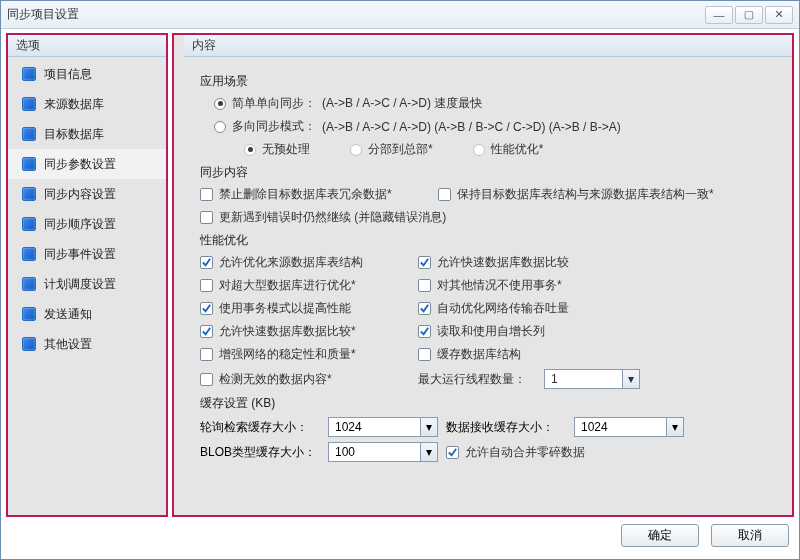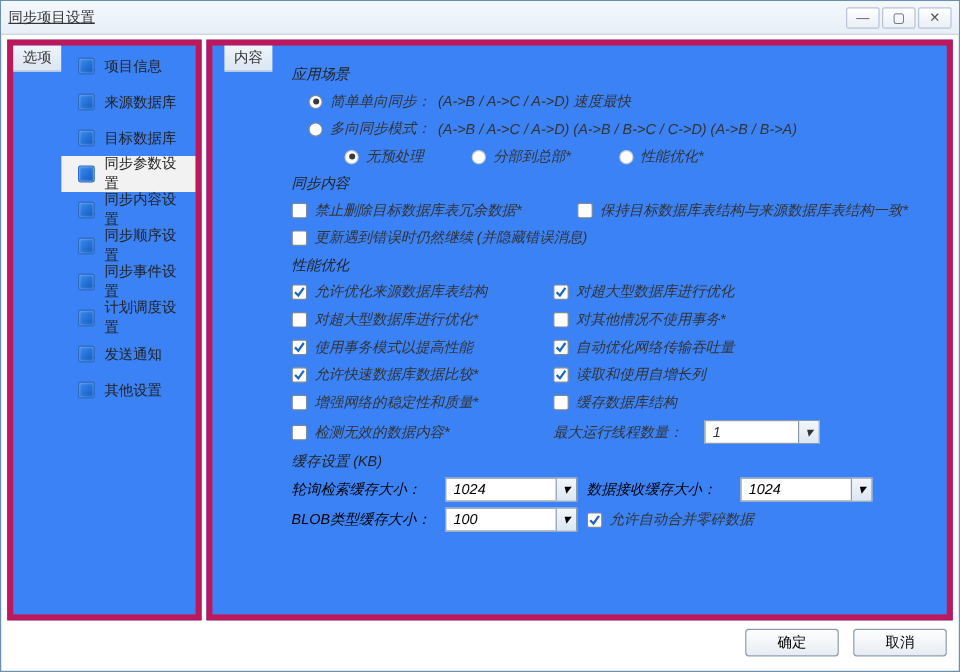--- a/index.html
+++ b/index.html
@@ -1,31 +1,31 @@
 <!DOCTYPE html>
 <html><head>
 <meta charset="utf-8">
 <style>
   * { box-sizing: border-box; font-family: "Microsoft YaHei", "SimSun", Tahoma, sans-serif; font-size: 12px; }
   body { margin: 0; padding: 0; background: #fff; }
   .window { width: 800px; height: 560px; border: 1px solid #6b8fb3; background: #fff; position: relative; }
   .titlebar { height: 28px; background: linear-gradient(to bottom,#f4f8fc,#e8eff8); border-bottom: 1px solid #c2cedb; display: flex; align-items: center; padding: 0 6px; }
-  .titlebar-title { color: #333; text-decoration: underline; }
+  .titlebar-title { color: #333; }
   .titlebar-controls { margin-left: auto; display: flex; gap: 2px; }
   .win-btn { width: 28px; height: 18px; border: 1px solid #b8c4d2; border-radius: 2px; background: linear-gradient(to bottom,#fff,#e9eff6); display: flex; align-items: center; justify-content: center; color: #555; font-size: 11px; cursor: default; }
   .body { display: flex; height: 488px; padding: 4px 5px 0 5px; gap: 4px; }
-  .panel { border: 5px solid #be185d; background: #3b82f6; display: flex; flex-direction: row; }
+  .panel { border: 2px solid #be185d; background: #e5e5e5; display: flex; flex-direction: column; }
   .sidebar { width: 162px; }
   .main { flex: 1; padding-left: 10px; }
   .panel-header { height: 22px; background: linear-gradient(to bottom,#eef4fa,#dbe6f2); border-bottom: 1px solid #b9c9da; padding: 0 8px; display: flex; align-items: center; color: #333; }
   .side-list { flex: 1; overflow: auto; padding-top: 2px; }
   .side-item { display: flex; align-items: center; gap: 8px; height: 30px; padding: 0 8px 0 14px; cursor: default; color: #222; }
   .side-item.selected { background: #f2f2f2; }
   .side-icon { width: 14px; height: 14px; background: linear-gradient(135deg,#3c8af0,#0f5dc1); border: 1px solid #2a6bc4; border-radius: 2px; box-shadow: inset 0 0 2px rgba(255,255,255,0.6); flex: none; }
-  .content { padding: 10px 16px 6px 16px; overflow: auto; flex: 1; font-style: italic; }
+  .content { padding: 10px 16px 6px 16px; overflow: auto; flex: 1; }
   .section-title { margin: 6px 0 5px 0; color: #222; }
   .radio-row { display: flex; align-items: center; gap: 6px; margin: 2px 0 6px 14px; color: #333; }
   .radio { width: 12px; height: 12px; border: 1px solid #7a8a9a; border-radius: 50%; display: inline-flex; align-items: center; justify-content: center; background: #fff; }
   .radio.checked::after { content: ""; width: 5px; height: 5px; border-radius: 50%; background: #3a3a3a; }
   .radio.disabled { border-color: #bfc6cd; }
   .sub-radio-row { display: flex; gap: 40px; margin: 1px 0 4px 44px; color: #9a9a9a; }
   .sub-radio-row .radio { border-color: #bfc6cd; }
   .grid2 { display: grid; grid-template-columns: 220px 260px; column-gap: 18px; row-gap: 6px; margin: 4px 0 4px 0; }
   .check-row { display: flex; align-items: center; gap: 6px; color: #333; white-space: nowrap; }
   .chk { width: 13px; height: 13px; border: 1px solid #7a8a9a; border-radius: 2px; display: inline-flex; align-items: center; justify-content: center; background: #fff; flex: none; }
@@ -155,21 +155,21 @@
                 </svg>
               </span>
               <span>允许优化来源数据库表结构</span>
             </div>
           <div class="check-row">
               <span class="chk checked">
                 <svg viewBox="0 0 12 12">
                   <path d="M2 6 L5 9 L10 2" stroke="#1a66c8" stroke-width="2" fill="none"></path>
                 </svg>
               </span>
-              <span>对超大型数据库进行优化</span>
+              <span>允许快速数据库数据比较</span>
             </div>
           <div class="check-row">
               <span class="chk"></span>
               <span>对超大型数据库进行优化*</span>
             </div>
           <div class="check-row">
               <span class="chk"></span>
               <span>对其他情况不使用事务*</span>
             </div>
           <div class="check-row">

